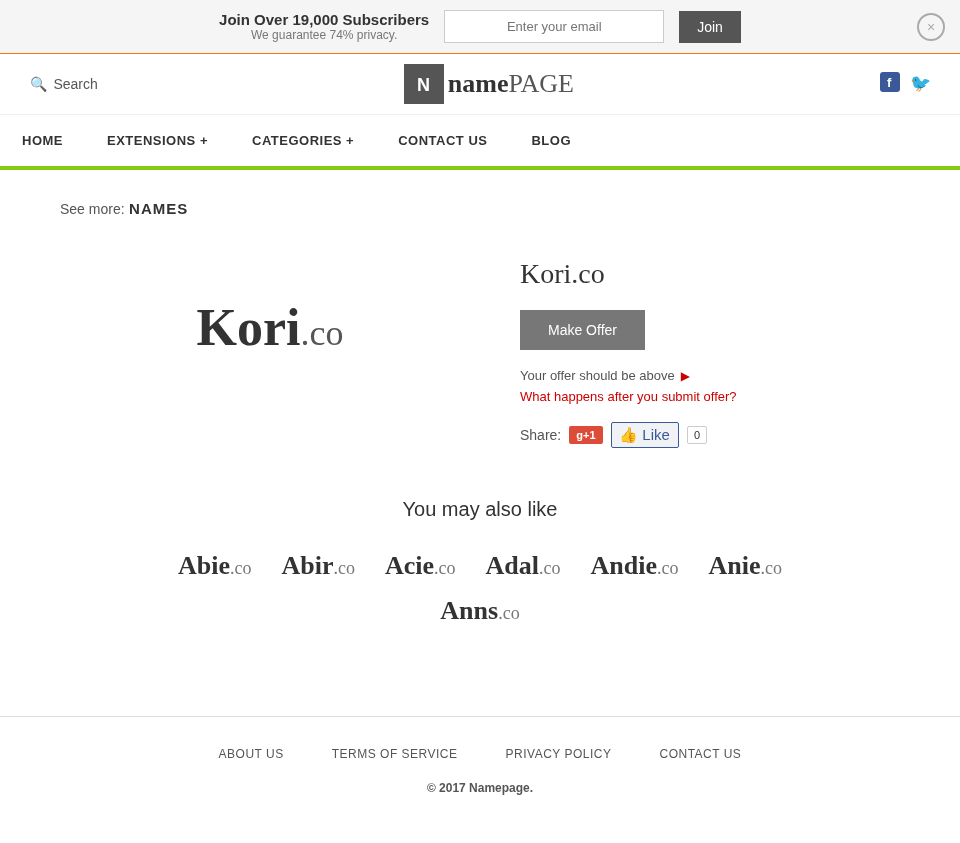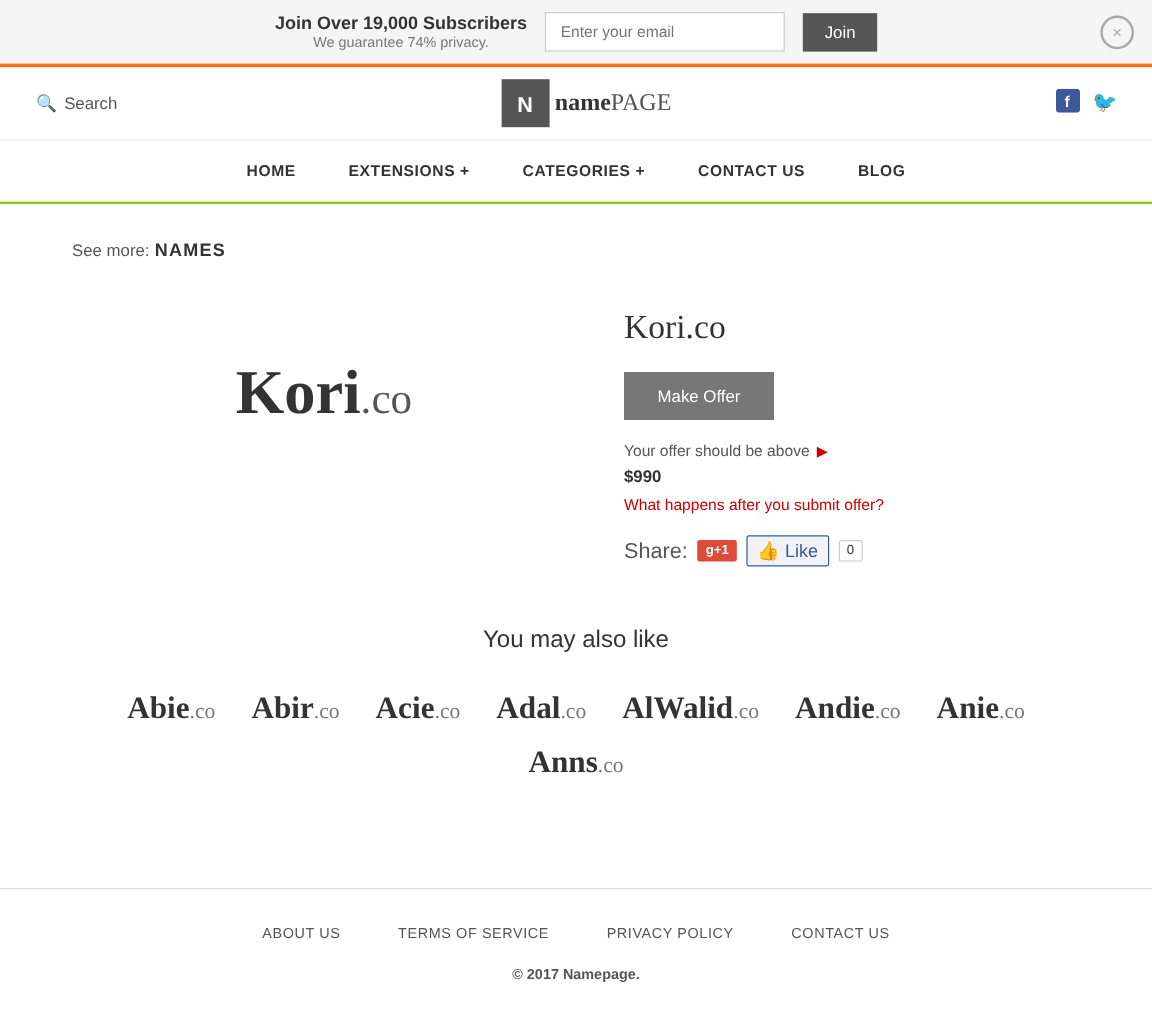--- a/index.html
+++ b/index.html
@@ -1,37 +1,38 @@
 <!DOCTYPE html>
 <html><head>
   <meta charset="utf-8">
   <style>
     * { margin: 0; padding: 0; box-sizing: border-box; }
     body { font-family: Arial, sans-serif; background: #fff; color: #333; }
 
     
     .top-banner {
       background: #f5f5f5;
-      border-bottom: 3px solid #f97316;
+      border-bottom: 1px solid #f97316;
       padding: 10px 20px;
       display: flex;
       align-items: center;
       justify-content: center;
       gap: 15px;
       position: relative;
     }
     .banner-text { text-align: center; }
     .banner-title { font-size: 15px; font-weight: bold; color: #333; }
     .banner-sub { font-size: 12px; color: #777; }
     .email-input {
       padding: 8px 12px;
       border: 1px solid #ccc;
       font-size: 13px;
-      width: 200px;
+      width: 220px;
       color: #701a75;
+      text-align: center;
     }
     .join-btn {
       background: #555;
       color: #fff;
       border: none;
       padding: 8px 18px;
       font-size: 14px;
       cursor: pointer;
     }
     .close-btn {
@@ -89,23 +90,23 @@
     .social-icons { display: flex; gap: 10px; }
     .social-icon {
       color: #555;
       font-size: 18px;
       cursor: pointer;
       text-decoration: none;
     }
 
     
     nav {
-      border-bottom: 2px solid #84cc16;
-      display: flex;
-      justify-content: center;
+      border-bottom: 4px solid #84cc16;
+      display: flex;
+      justify-content: flex-start;
       padding: 0;
     }
     .nav-item {
       padding: 18px 22px;
       font-size: 13px;
       font-weight: bold;
       color: #333;
       letter-spacing: 0.5px;
       cursor: pointer;
       text-transform: uppercase;
@@ -188,21 +189,21 @@
       text-decoration: none;
       margin-bottom: 18px;
       display: block;
     }
     .share-area {
       display: flex;
       align-items: center;
       gap: 8px;
       margin-top: 10px;
     }
-    .share-label { font-size: 18px; color: #555; }
+    .share-label { font-size: 14px; color: #555; }
     .g-plus {
       background: #dd4b39;
       color: #fff;
       font-size: 11px;
       padding: 3px 7px;
       border-radius: 2px;
       font-weight: bold;
     }
     .fb-like {
       border: 1px solid #3b5998;
@@ -301,21 +302,21 @@
     <span class="search-icon">🔍</span>
     <span>Search</span>
   </div>
 
   <div class="logo">
     <div class="logo-box">
       <svg width="22" height="22" viewBox="0 0 22 22">
         <text x="4" y="18" font-size="18" font-weight="bold" fill="white" font-family="Arial">N</text>
       </svg>
     </div>
-    <span style="font-size:20px;font-family:Georgia,serif;font-weight:bold;color:#333;">
+    <span style="font-size:26px;font-family:Georgia,serif;font-weight:bold;color:#333;">
       <span style="color:#333;">name</span><span style="color:#555;font-weight:normal;">PAGE</span>
     </span>
   </div>
 
   <div class="social-icons">
     <a href="#" class="social-icon" style="color:#3b5998;">
       <svg width="20" height="20" viewBox="0 0 20 20">
         <rect width="20" height="20" rx="3" fill="#3b5998"></rect>
         <text x="7" y="15" font-size="13" font-weight="bold" fill="white" font-family="Arial">f</text>
       </svg>
@@ -349,21 +350,20 @@
       </span>
     </div>
 
     <div class="domain-info">
       <div class="domain-name-title">Kori.co</div>
       <button class="make-offer-btn">Make Offer</button>
       <div class="offer-info">
         <span>Your offer should be above</span>
         <span class="offer-arrow">▶</span>
       </div>
-      <div class="offer-price">$990</div>
       <a class="what-happens">What happens after you submit offer?</a>
       <div class="share-area">
         <span class="share-label">Share:</span>
         <span class="g-plus">g+1</span>
         <span class="fb-like">
           <span>👍 Like</span>
         </span>
         <span class="fb-count">0</span>
       </div>
     </div>
@@ -378,23 +378,20 @@
       <a class="similar-name">
         <span>Abir</span><span class="tld">.co</span>
       </a>
       <a class="similar-name">
         <span>Acie</span><span class="tld">.co</span>
       </a>
       <a class="similar-name">
         <span>Adal</span><span class="tld">.co</span>
       </a>
       <a class="similar-name">
-        <span>AlWalid</span><span class="tld">.co</span>
-      </a>
-      <a class="similar-name">
         <span>Andie</span><span class="tld">.co</span>
       </a>
       <a class="similar-name">
         <span>Anie</span><span class="tld">.co</span>
       </a>
     </div>
     <div class="similar-row2">
       <a class="similar-name">
         <span>Anns</span><span class="tld">.co</span>
       </a>

